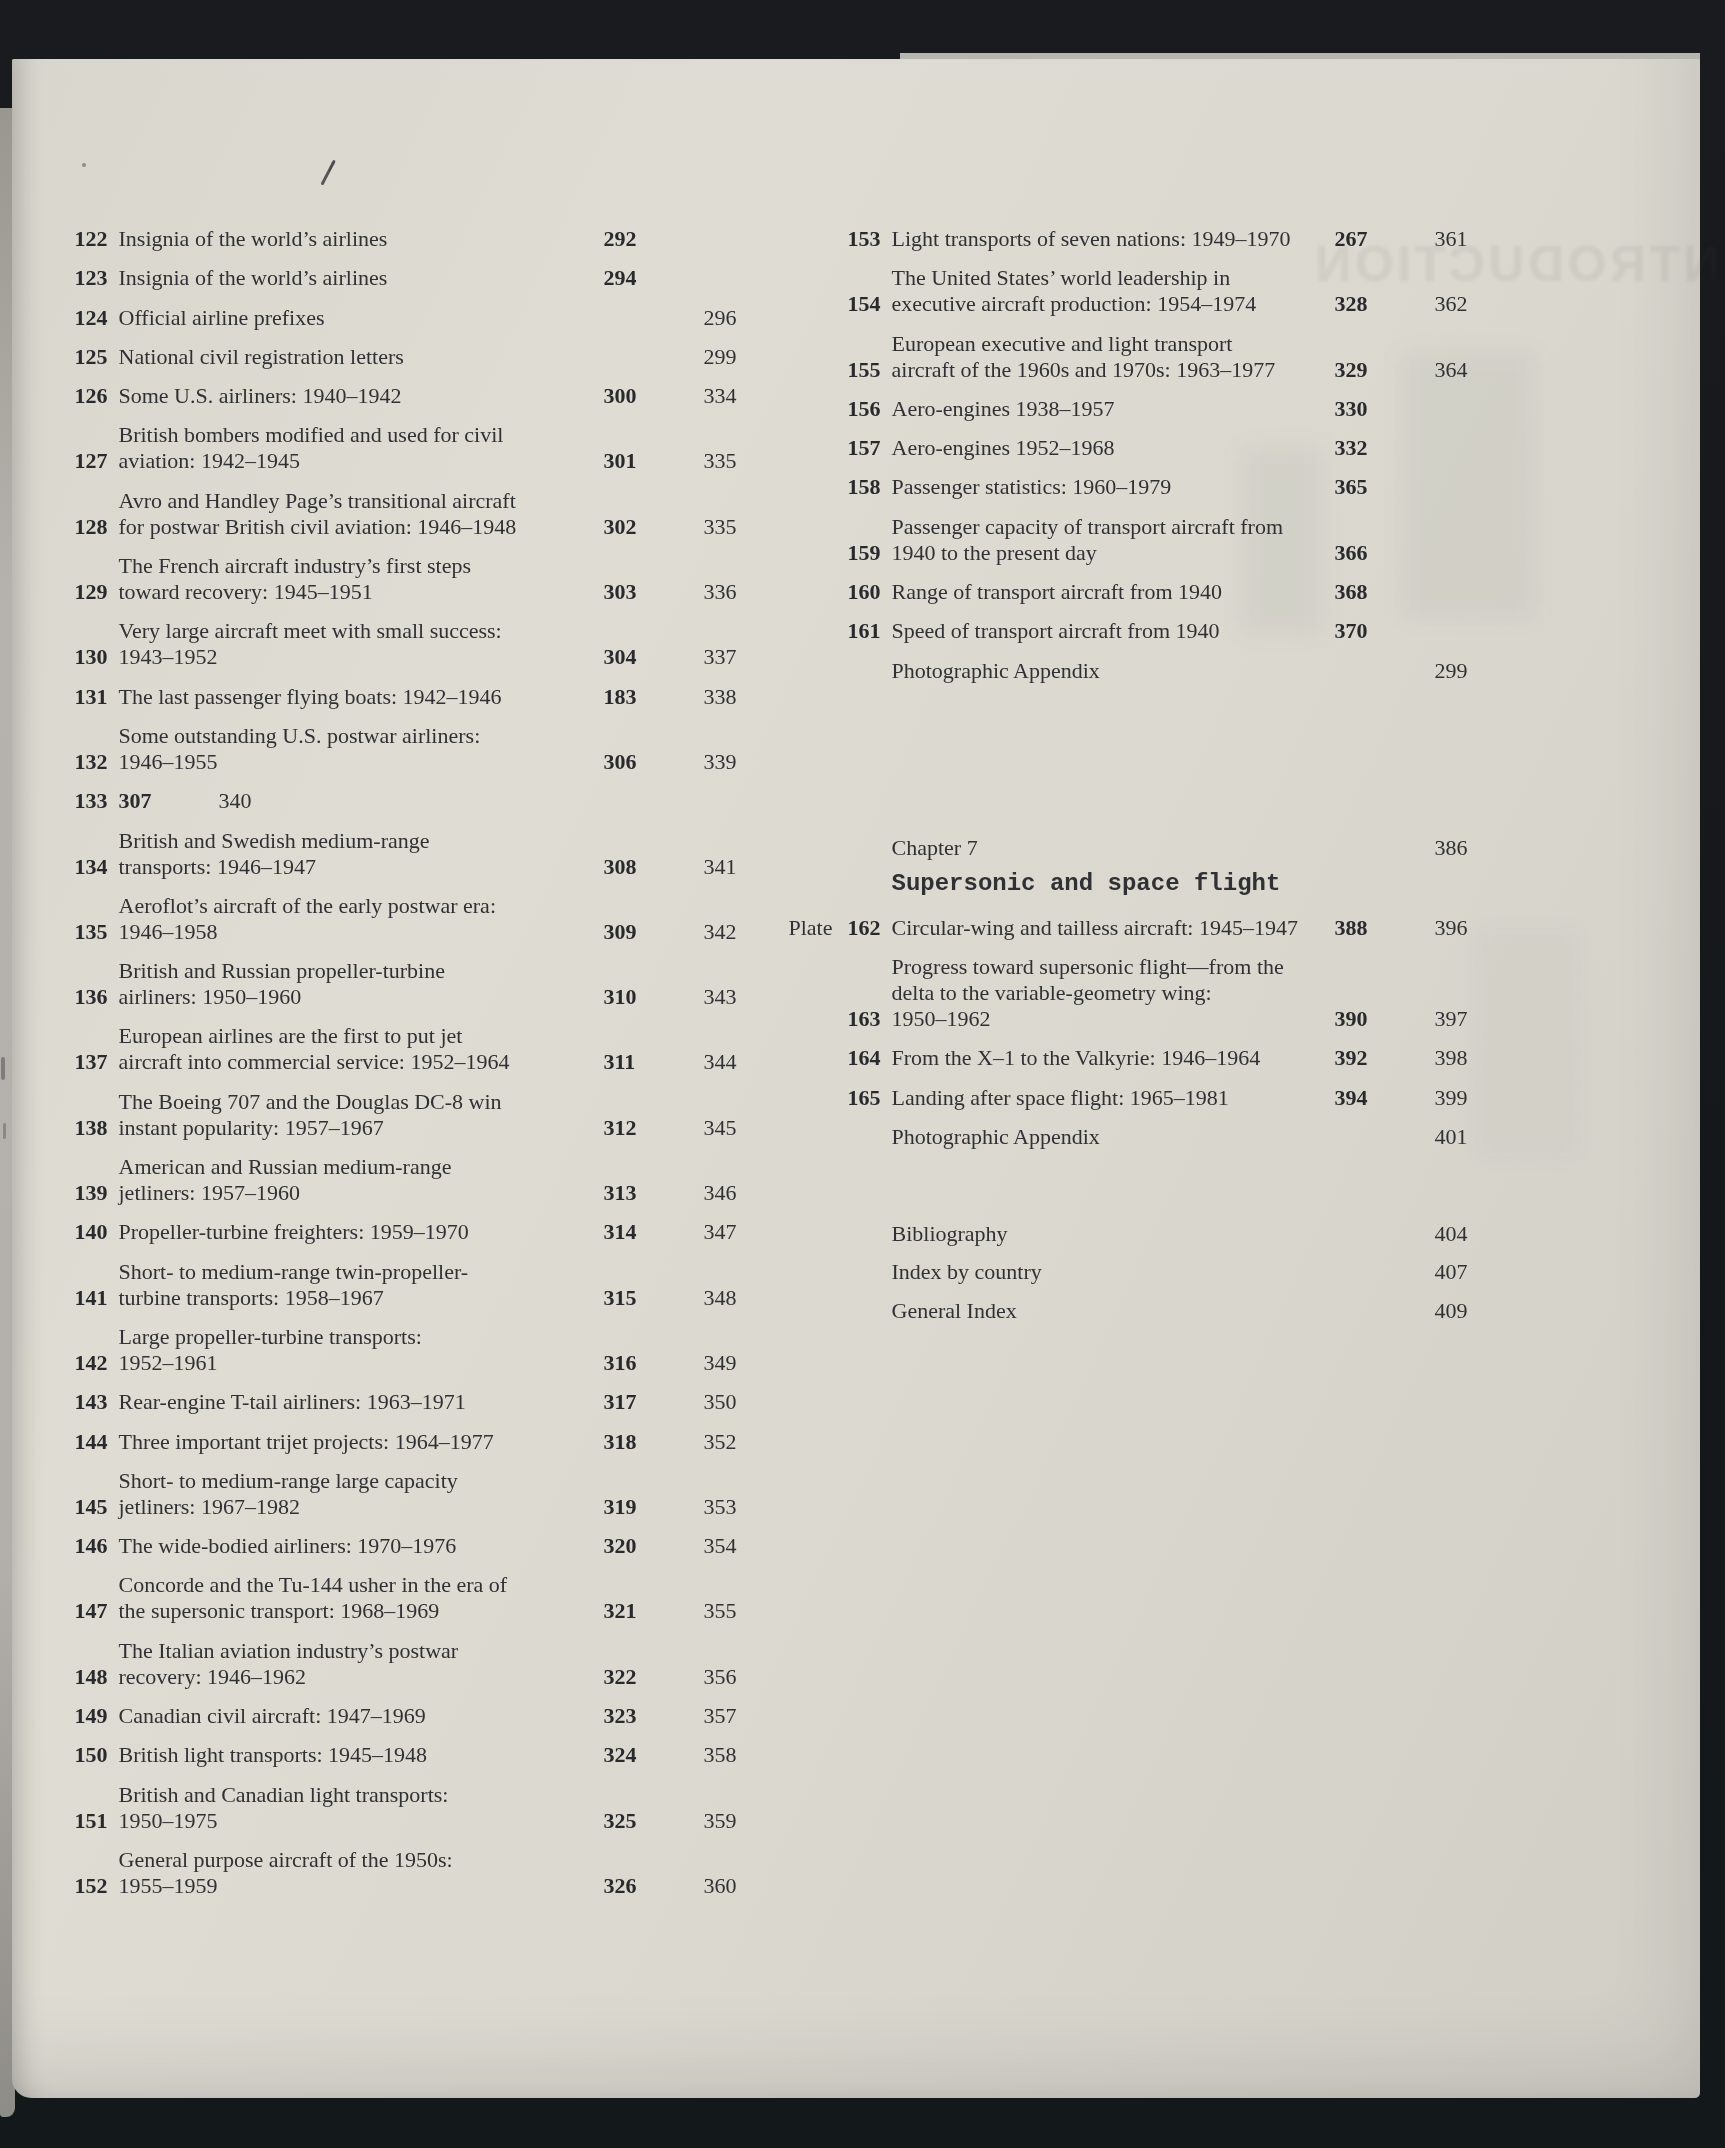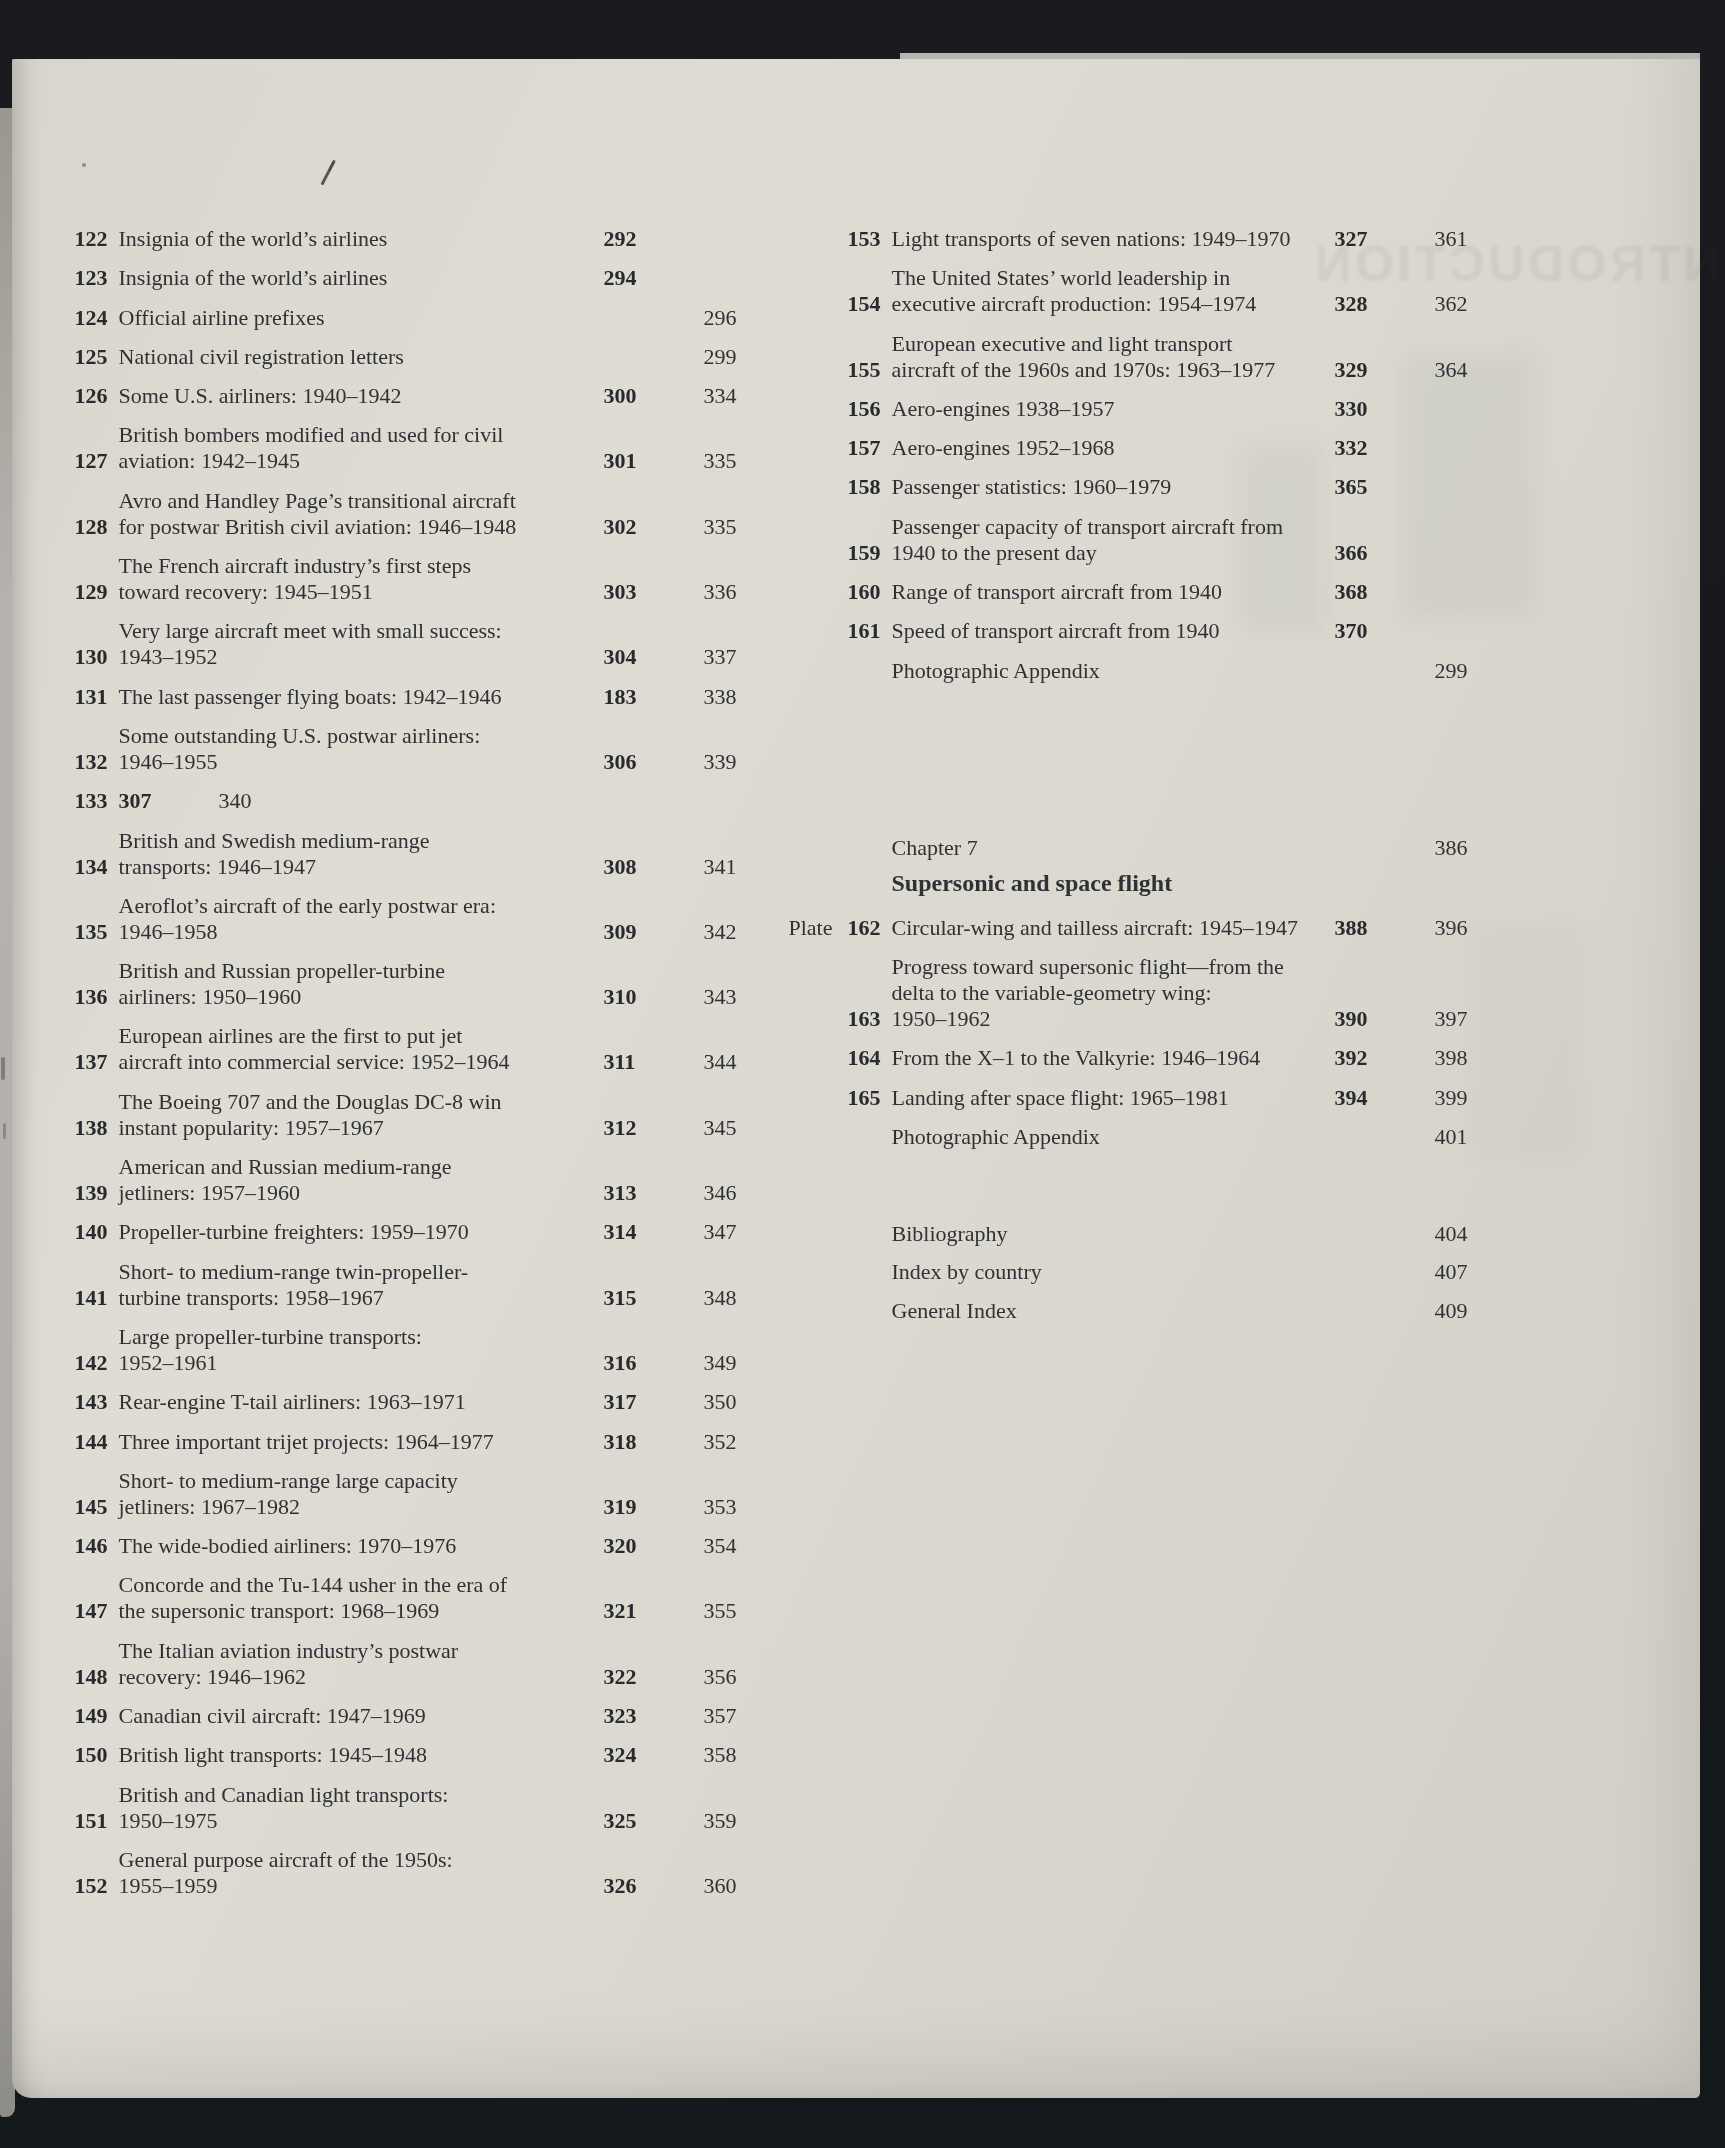--- a/index.html
+++ b/index.html
@@ -27,21 +27,21 @@
   .col-left{left:63px;width:662px;}
   .col-right{left:777px;width:679px;}
   .row{display:flex;align-items:flex-end;margin-bottom:13.3px;color:#303134;font-size:22px;line-height:26px;}
   .cell-plate{width:59px;flex:none;}
   .cell-num{width:44px;flex:none;font-weight:bold;color:#292a2d;}
   .cell-title{flex:1;white-space:pre-line;padding-right:5.3px;}
   .cell-p1{width:64px;flex:none;text-align:left;font-weight:bold;color:#292a2d;}
   .cell-p2{width:69px;flex:none;text-align:right;}
   .chapter-block{margin-top:151px;}
   .chapter-number-row{margin-bottom:8.9px;}
-  .heading-row{margin-bottom:17.7px;}
+  .heading-row{margin-bottom:17.7px;font-family:Liberation Mono, monospace;}
   .heading-row .cell-title{font-weight:bold;font-size:24px;line-height:27.5px;}
   .back-matter{margin-top:71px;}
   .back-matter .row{margin-bottom:12.4px;}
   .ghost-text{
     position:absolute;left:1228px;top:176px;width:497px;
     transform:scaleX(-1);
     font-family:"Liberation Sans","DejaVu Sans",sans-serif;
     font-weight:bold;font-size:50px;letter-spacing:3.5px;
     color:rgba(70,70,62,0.07);filter:blur(1.8px);
     pointer-events:none;
@@ -314,21 +314,21 @@
       </div>
 
     <div class="col col-right">
 
       <div>
 
           <div class="row">
             <span class="cell-plate"></span>
             <span class="cell-num">153</span>
             <span class="cell-title">Light transports of seven nations: 1949–1970</span>
-            <span class="cell-p1">327</span>
+            <span class="cell-p1">267</span>
             <span class="cell-p2">361</span>
           </div>
 
           <div class="row">
             <span class="cell-plate"></span>
             <span class="cell-num">154</span>
             <span class="cell-title">The United States’ world leadership in
 executive aircraft production: 1954–1974</span>
             <span class="cell-p1">328</span>
             <span class="cell-p2">362</span>

